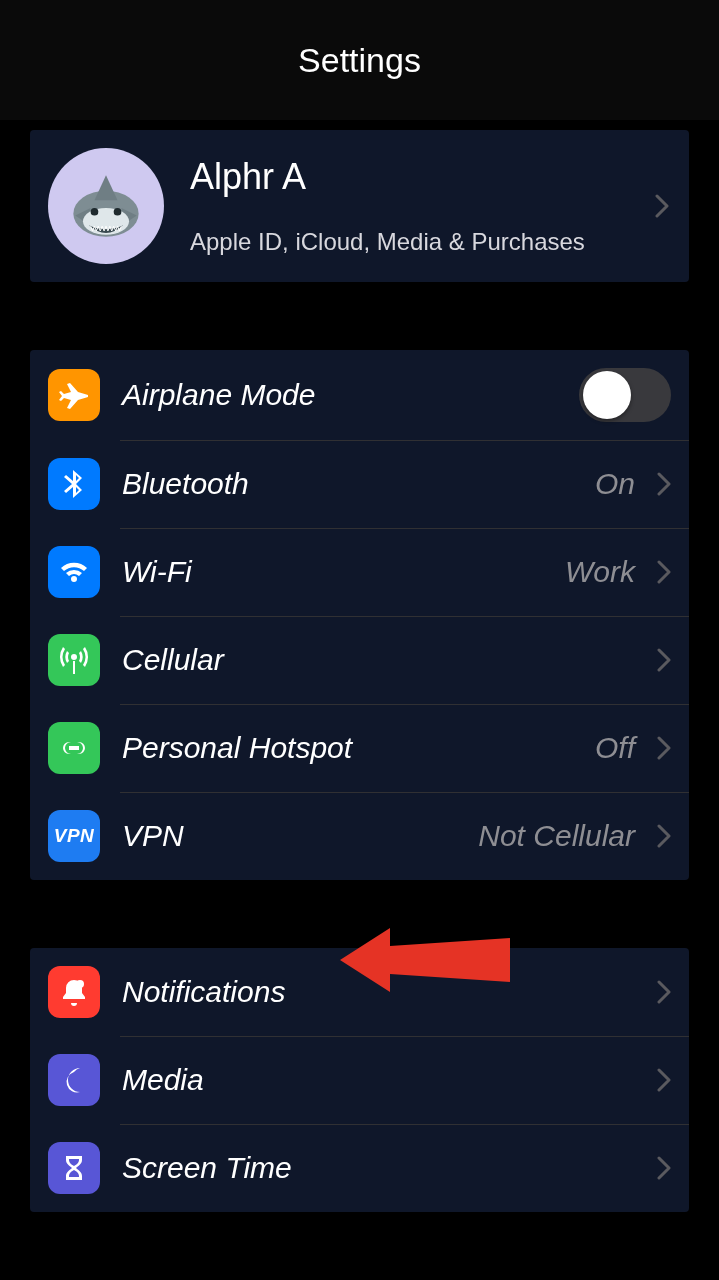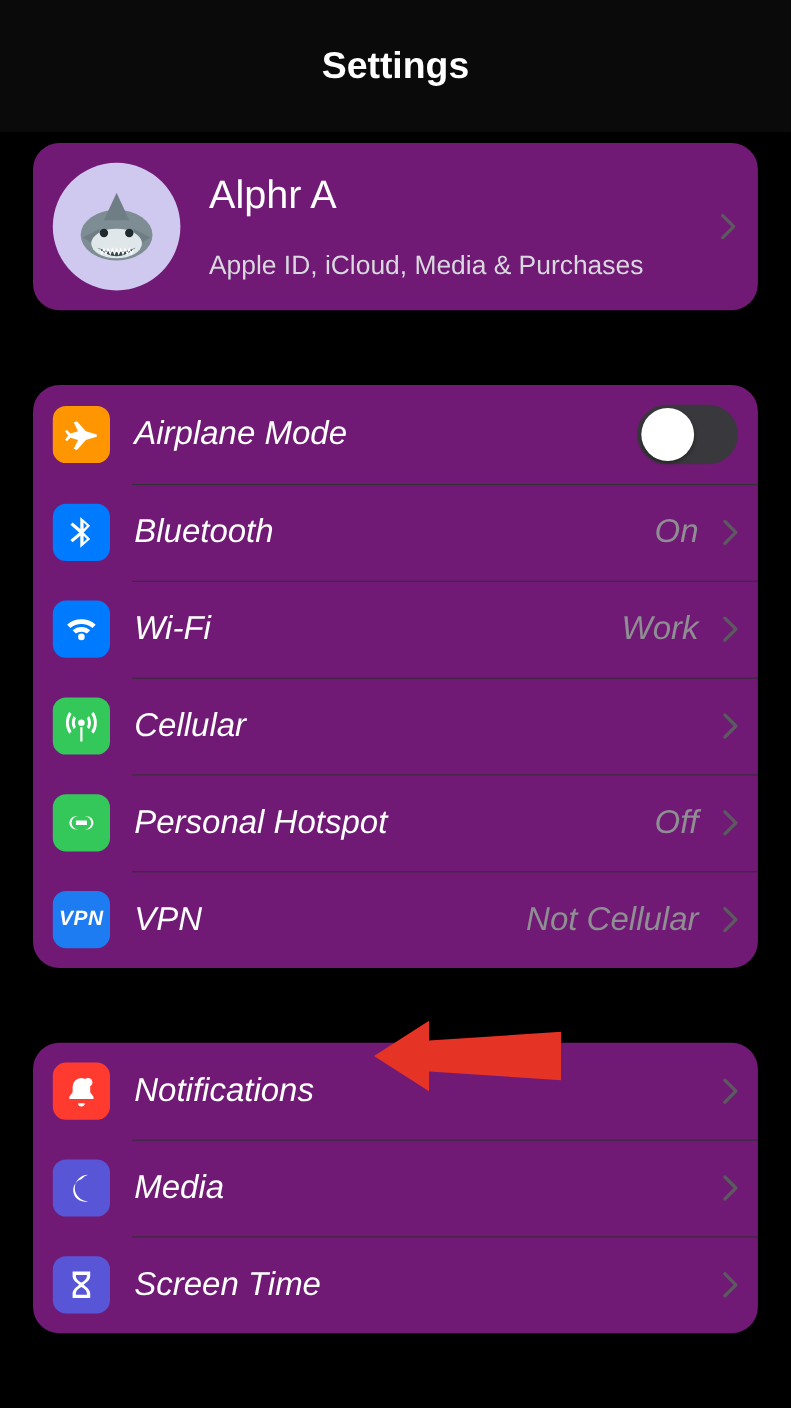--- a/index.html
+++ b/index.html
@@ -13,28 +13,28 @@
   }
   .header {
     height: 120px;
     display: flex;
     align-items: center;
     justify-content: center;
     background: #0a0a0a;
   }
   .header-title {
     font-size: 34px;
-    font-weight: 700;
+    font-weight: 400;
   }
   .content {
     padding: 0 30px;
   }
   .group {
-    background: #701a75;
-    border-radius: 24px;
+    background: #0f172a;
+    border-radius: 4px;
     overflow: hidden;
     margin-top: 10px;
   }
   .group + .group { margin-top: 68px; font-style: italic; }
 
   
   .profile-row {
     display: flex;
     align-items: center;
     padding: 18px 20px 18px 18px;

